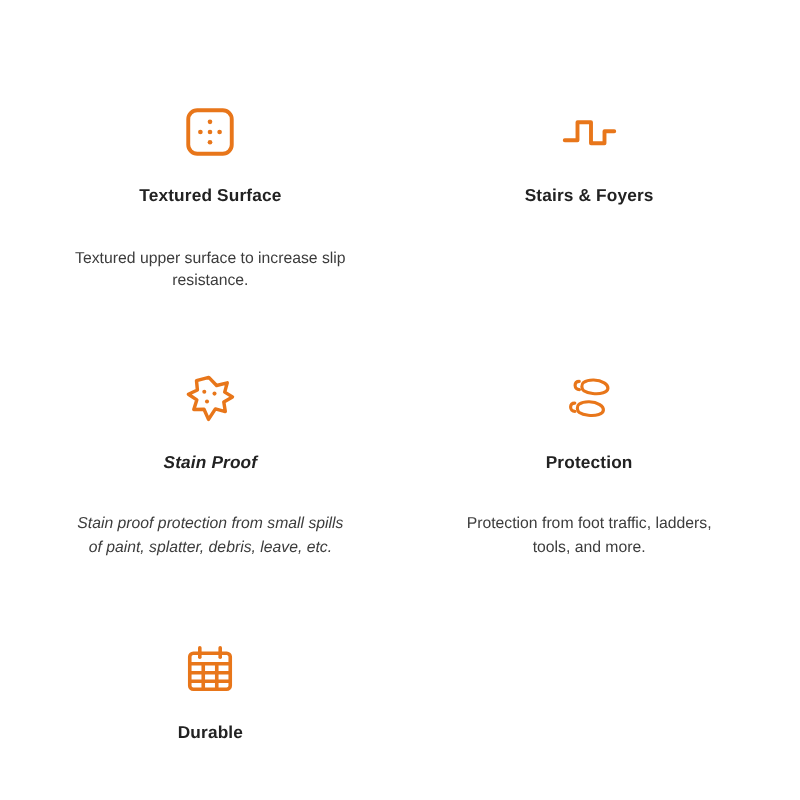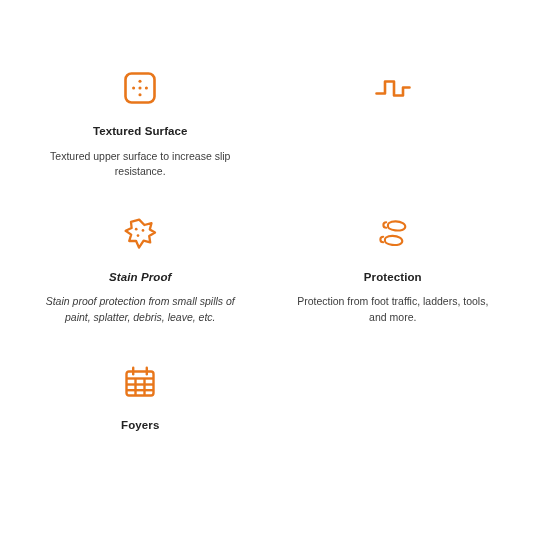--- a/index.html
+++ b/index.html
@@ -55,21 +55,21 @@
     letter-spacing: 0.1px;
     line-height: 1.35;
     margin: 0 0 9px 0;
   }
 
   .feature-desc {
     font-size: 10.5px;
     font-weight: normal;
     color: #3c3c3c;
     line-height: 1.48;
-    margin: 0;
+    margin: 16px;
     max-width: 205px;
   }
 
   
   .row-1 { margin-bottom: 15px; }
   .row-2 { margin-bottom: 18px; font-style: italic; }
 </style>
 </head>
 <body>
 
@@ -89,20 +89,21 @@
     <div class="feature-title">Textured Surface</div>
     <div class="feature-desc">Textured upper surface to increase slip resistance.</div>
   </div>
 
   <div class="feature-card row-1">
     <span class="feature-icon">
       <svg viewBox="0 0 40 40" xmlns="http://www.w3.org/2000/svg">
         <path d="M3.5 25.5 H12 V13.5 H21 V27.5 H30 V19.5 H36.5" fill="none" stroke="#E8761A" stroke-width="2.6" stroke-linecap="round" stroke-linejoin="round"></path>
       </svg>
     </span>
+    <div class="feature-title">Stairs &amp; Foyers</div>
   </div>
 
   <div class="feature-card row-2">
     <span class="feature-icon">
       <svg viewBox="0 0 40 40" xmlns="http://www.w3.org/2000/svg">
         <path d="M19.2 5.6 L24.4 11.0 L31.5 9.2 L29.8 15.4 L35.0 18.6
                  L29.2 22.0 L30.2 28.4 L23.6 26.6 L19.0 33.6 L16.0 26.8
                  L9.2 27.0 L11.2 20.6 L5.6 16.8 L11.6 14.0 L11.0 7.8 Z" fill="none" stroke="#E8761A" stroke-width="2.3" stroke-linejoin="round"></path>
         <circle cx="16.2" cy="15.2" r="1.35" fill="#E8761A"></circle>
         <circle cx="23.0" cy="16.4" r="1.35" fill="#E8761A"></circle>
@@ -145,16 +146,16 @@
           <path d="M6.5 16.5 H33.5"></path>
           <path d="M13.2 5.8 V12.2" stroke-linecap="round"></path>
           <path d="M26.8 5.8 V12.2" stroke-linecap="round"></path>
           <path d="M15.5 16.5 V33.5"></path>
           <path d="M24.5 16.5 V33.5"></path>
           <path d="M6.5 22.5 H33.5"></path>
           <path d="M6.5 28.2 H33.5"></path>
         </g>
       </svg>
     </span>
-    <div class="feature-title">Foyers</div>
+    <div class="feature-title">Durable</div>
   </div>
 
 </div>
 
 </body></html>

